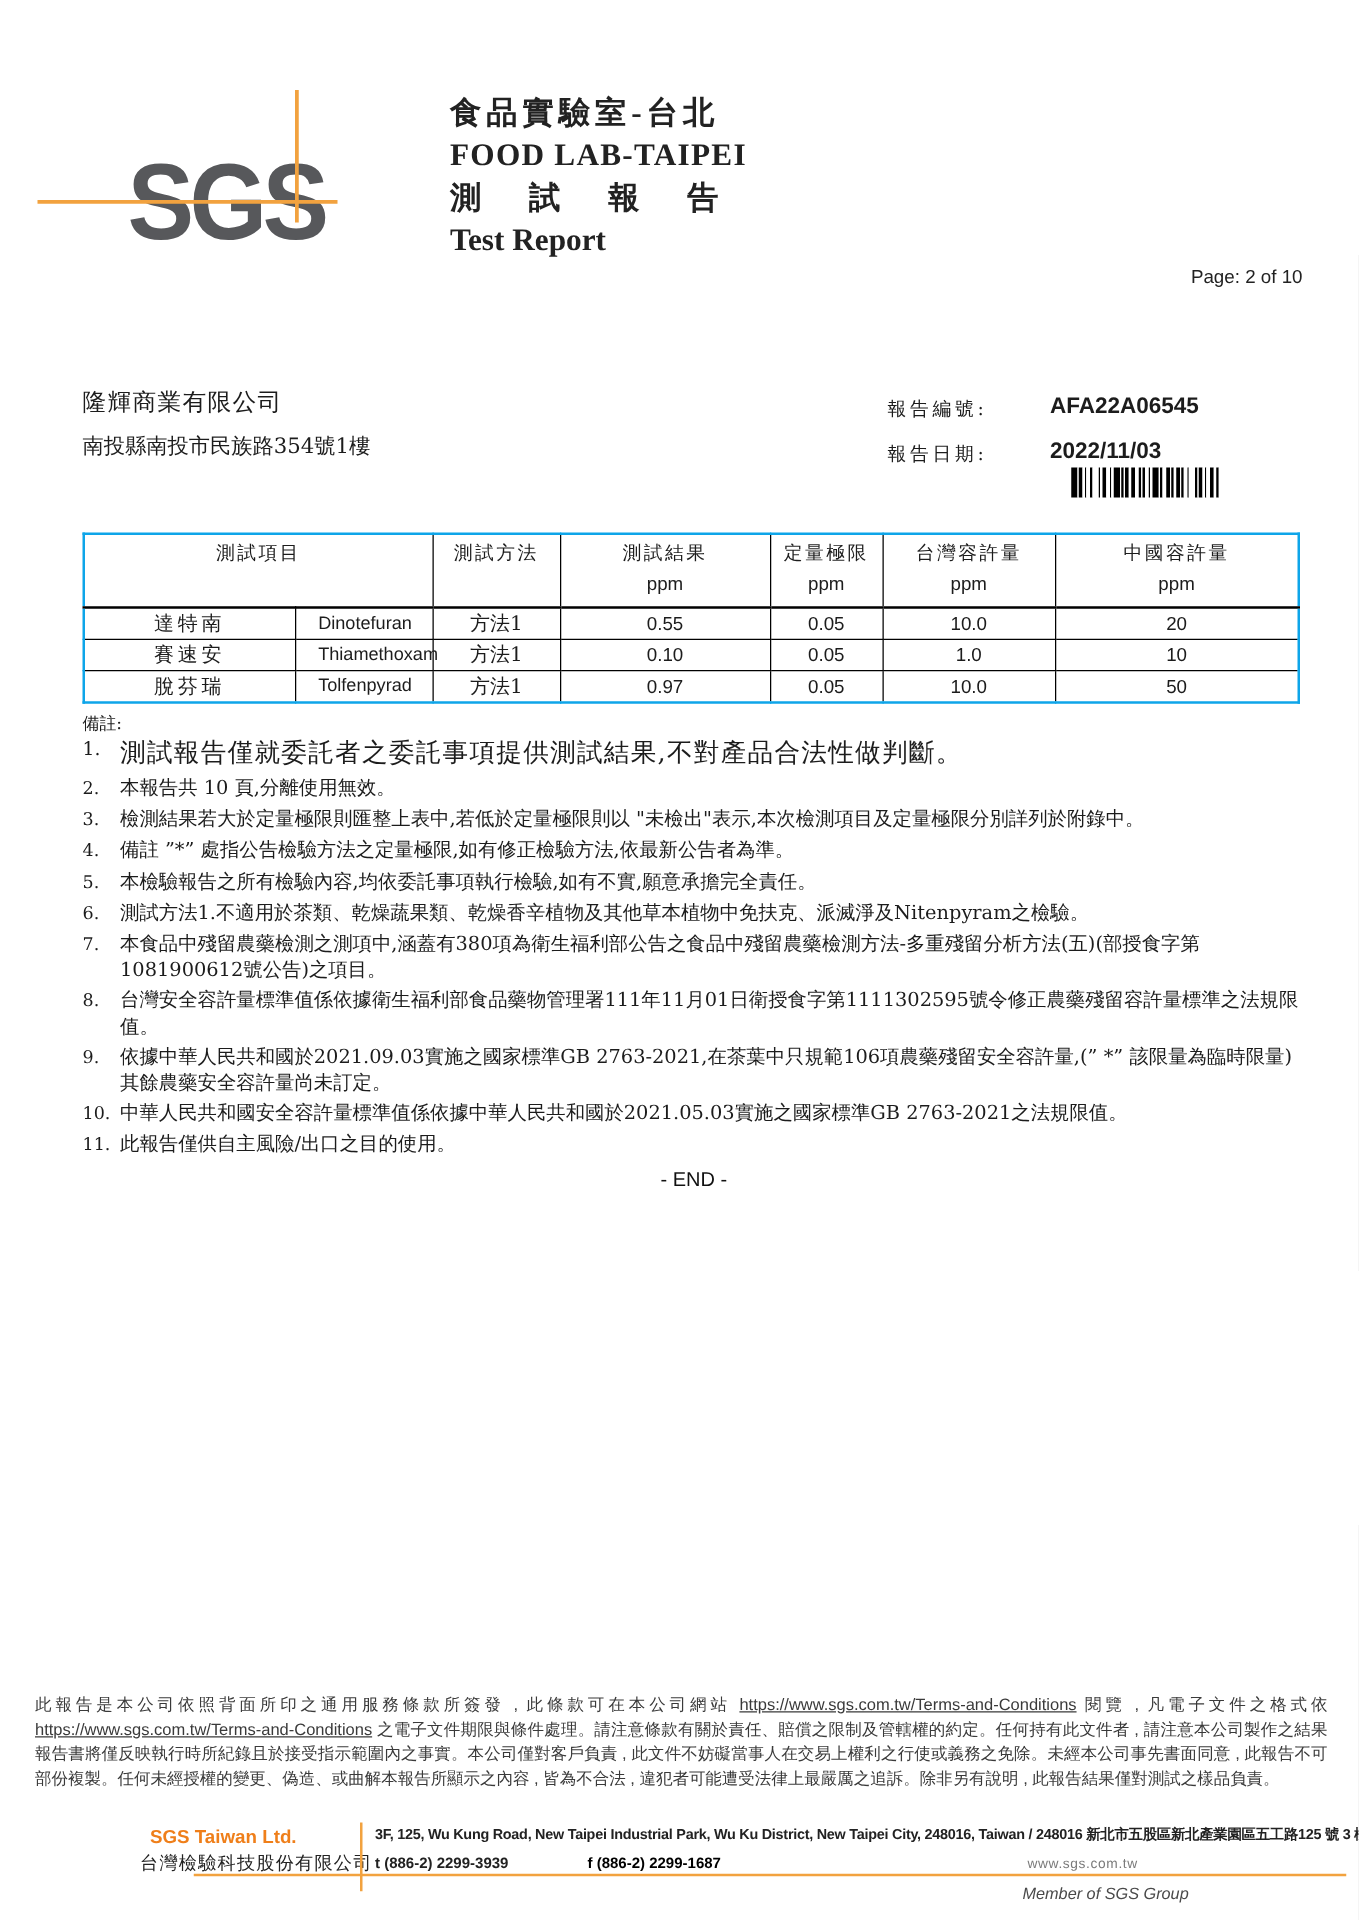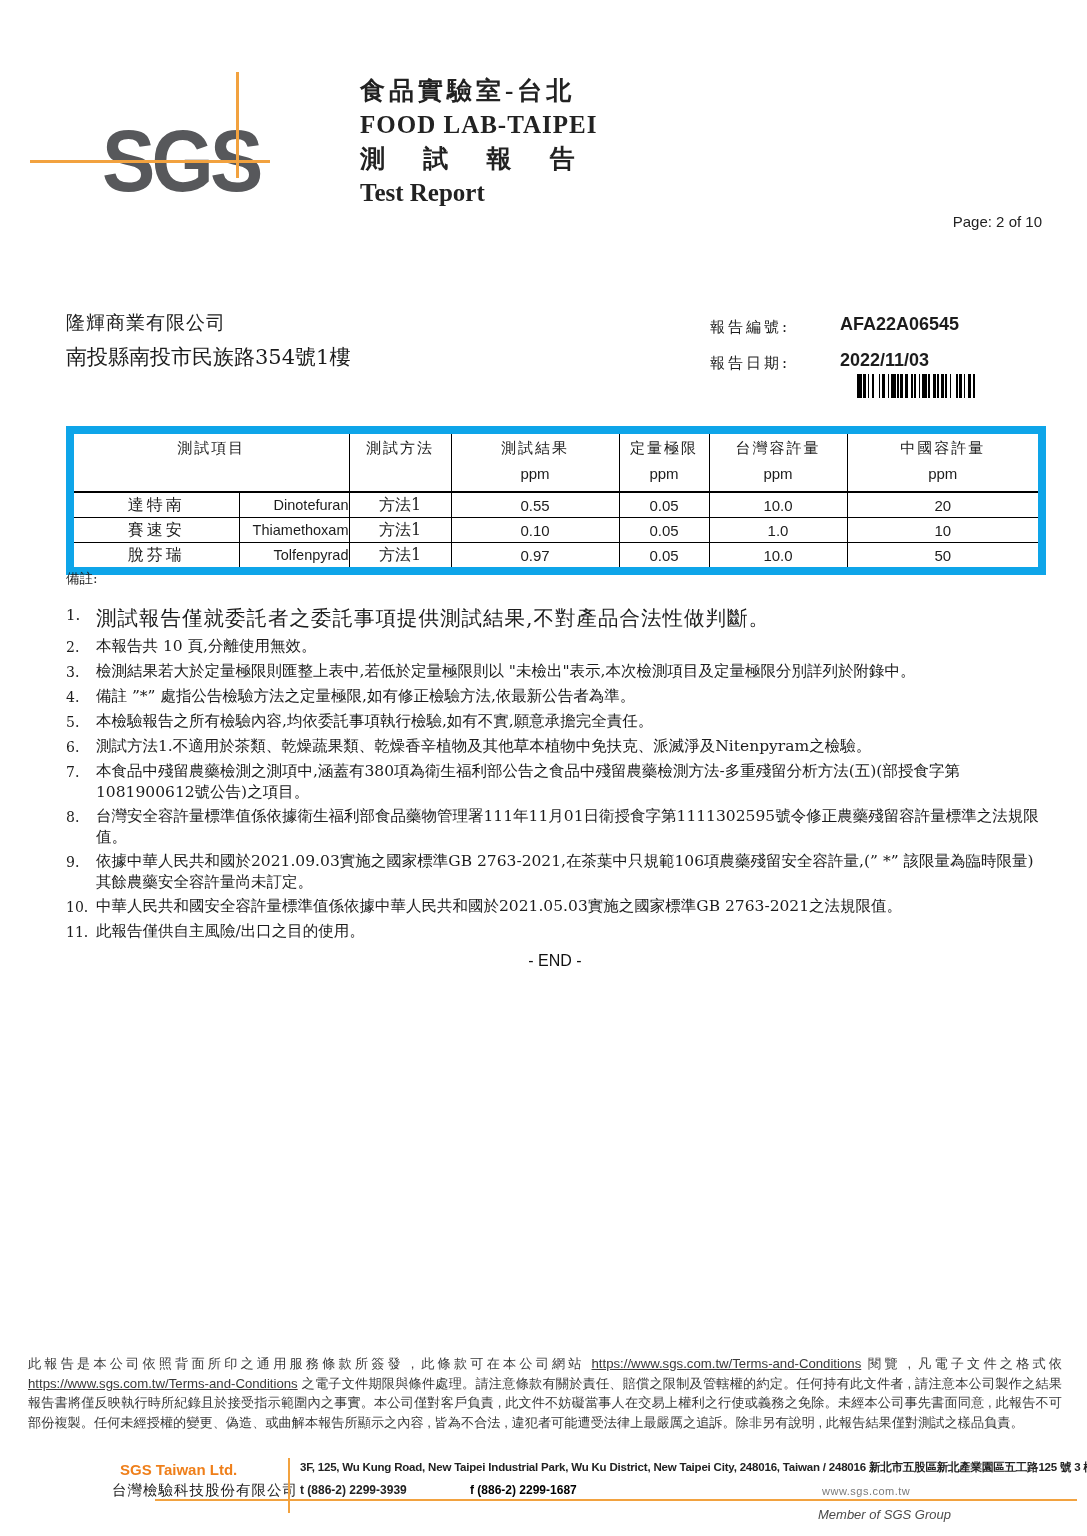--- a/index.html
+++ b/index.html
@@ -26,55 +26,55 @@
   .title-block .t2{font-size:25px;line-height:34px;letter-spacing:1px;}
   .title-block .t3{font-size:25px;line-height:34px;letter-spacing:16px;}
   .title-block .t4{font-size:25px;line-height:34px;}
   .page-indicator{
     position:absolute;right:45px;top:213px;
     font-family:"Liberation Sans", sans-serif;font-size:15px;color:#222;
   }
   
   .client{position:absolute;left:66px;top:310px;}
   .client .name{font-size:19px;line-height:24px;letter-spacing:1px;}
-  .client .addr{font-size:21px;line-height:24px;margin-top:11px;}
+  .client .addr{font-size:17px;line-height:24px;margin-top:11px;}
   .meta{position:absolute;left:710px;top:314px;width:330px;}
   .meta-row{position:relative;height:36px;}
   .meta-label{position:absolute;left:0;top:4px;font-size:15px;letter-spacing:3px;}
   .meta-value{position:absolute;left:130px;top:0;font-family:"Liberation Sans", sans-serif;font-weight:bold;font-size:18px;}
   .barcode{position:absolute;left:147px;top:60px;width:160px;height:24px;display:flex;align-items:stretch;}
   .barcode .bar{height:100%;}
   
   table.results{
     position:absolute;left:66px;top:426px;width:972px;
     border-collapse:collapse;table-layout:fixed;
-    border:8px solid #0ea5e9;
+    border:2px solid #0ea5e9;
   }
   table.results th,table.results td{border:1px solid #000;padding:0;}
   table.results thead th{
     border-bottom:2px solid #000;height:52px;vertical-align:top;
     font-weight:normal;font-size:15px;padding-top:5px;letter-spacing:2px;
   }
   table.results .unit{
     font-family:"Liberation Sans", sans-serif;font-size:15px;letter-spacing:0;
     margin-top:7px;
   }
   table.results tbody td{
     height:24px;font-size:16px;text-align:center;
   }
   table.results tbody td.en{
-    font-family:"Liberation Sans", sans-serif;font-size:14.5px;text-align:right;padding-left:4px;
+    font-family:"Liberation Sans", sans-serif;font-size:14.5px;text-align:left;padding-left:18px;
   }
   table.results tbody td.num{
     font-family:"Liberation Sans", sans-serif;font-size:15px;
   }
   table.results tbody td.zh{letter-spacing:3px;}
   
   .notes{position:absolute;left:66px;top:570px;width:978px;}
-  .notes-label{font-size:13.5px;margin-bottom:16px;}
+  .notes-label{font-size:13.5px;margin-bottom:0;}
   .note{display:flex;margin-bottom:3px;}
   .note .no{flex:0 0 30px;font-size:14px;line-height:21px;padding-top:1px;}
   .note .txt{flex:1;font-size:15.5px;line-height:21px;}
   .note.large .no{font-size:15px;}
   .note.large .txt{font-size:20.5px;line-height:29px;letter-spacing:1px;}
   .end-mark{
     margin-top:9px;text-align:center;
     font-family:"Liberation Sans", sans-serif;font-size:16px;color:#111;
   }
   

